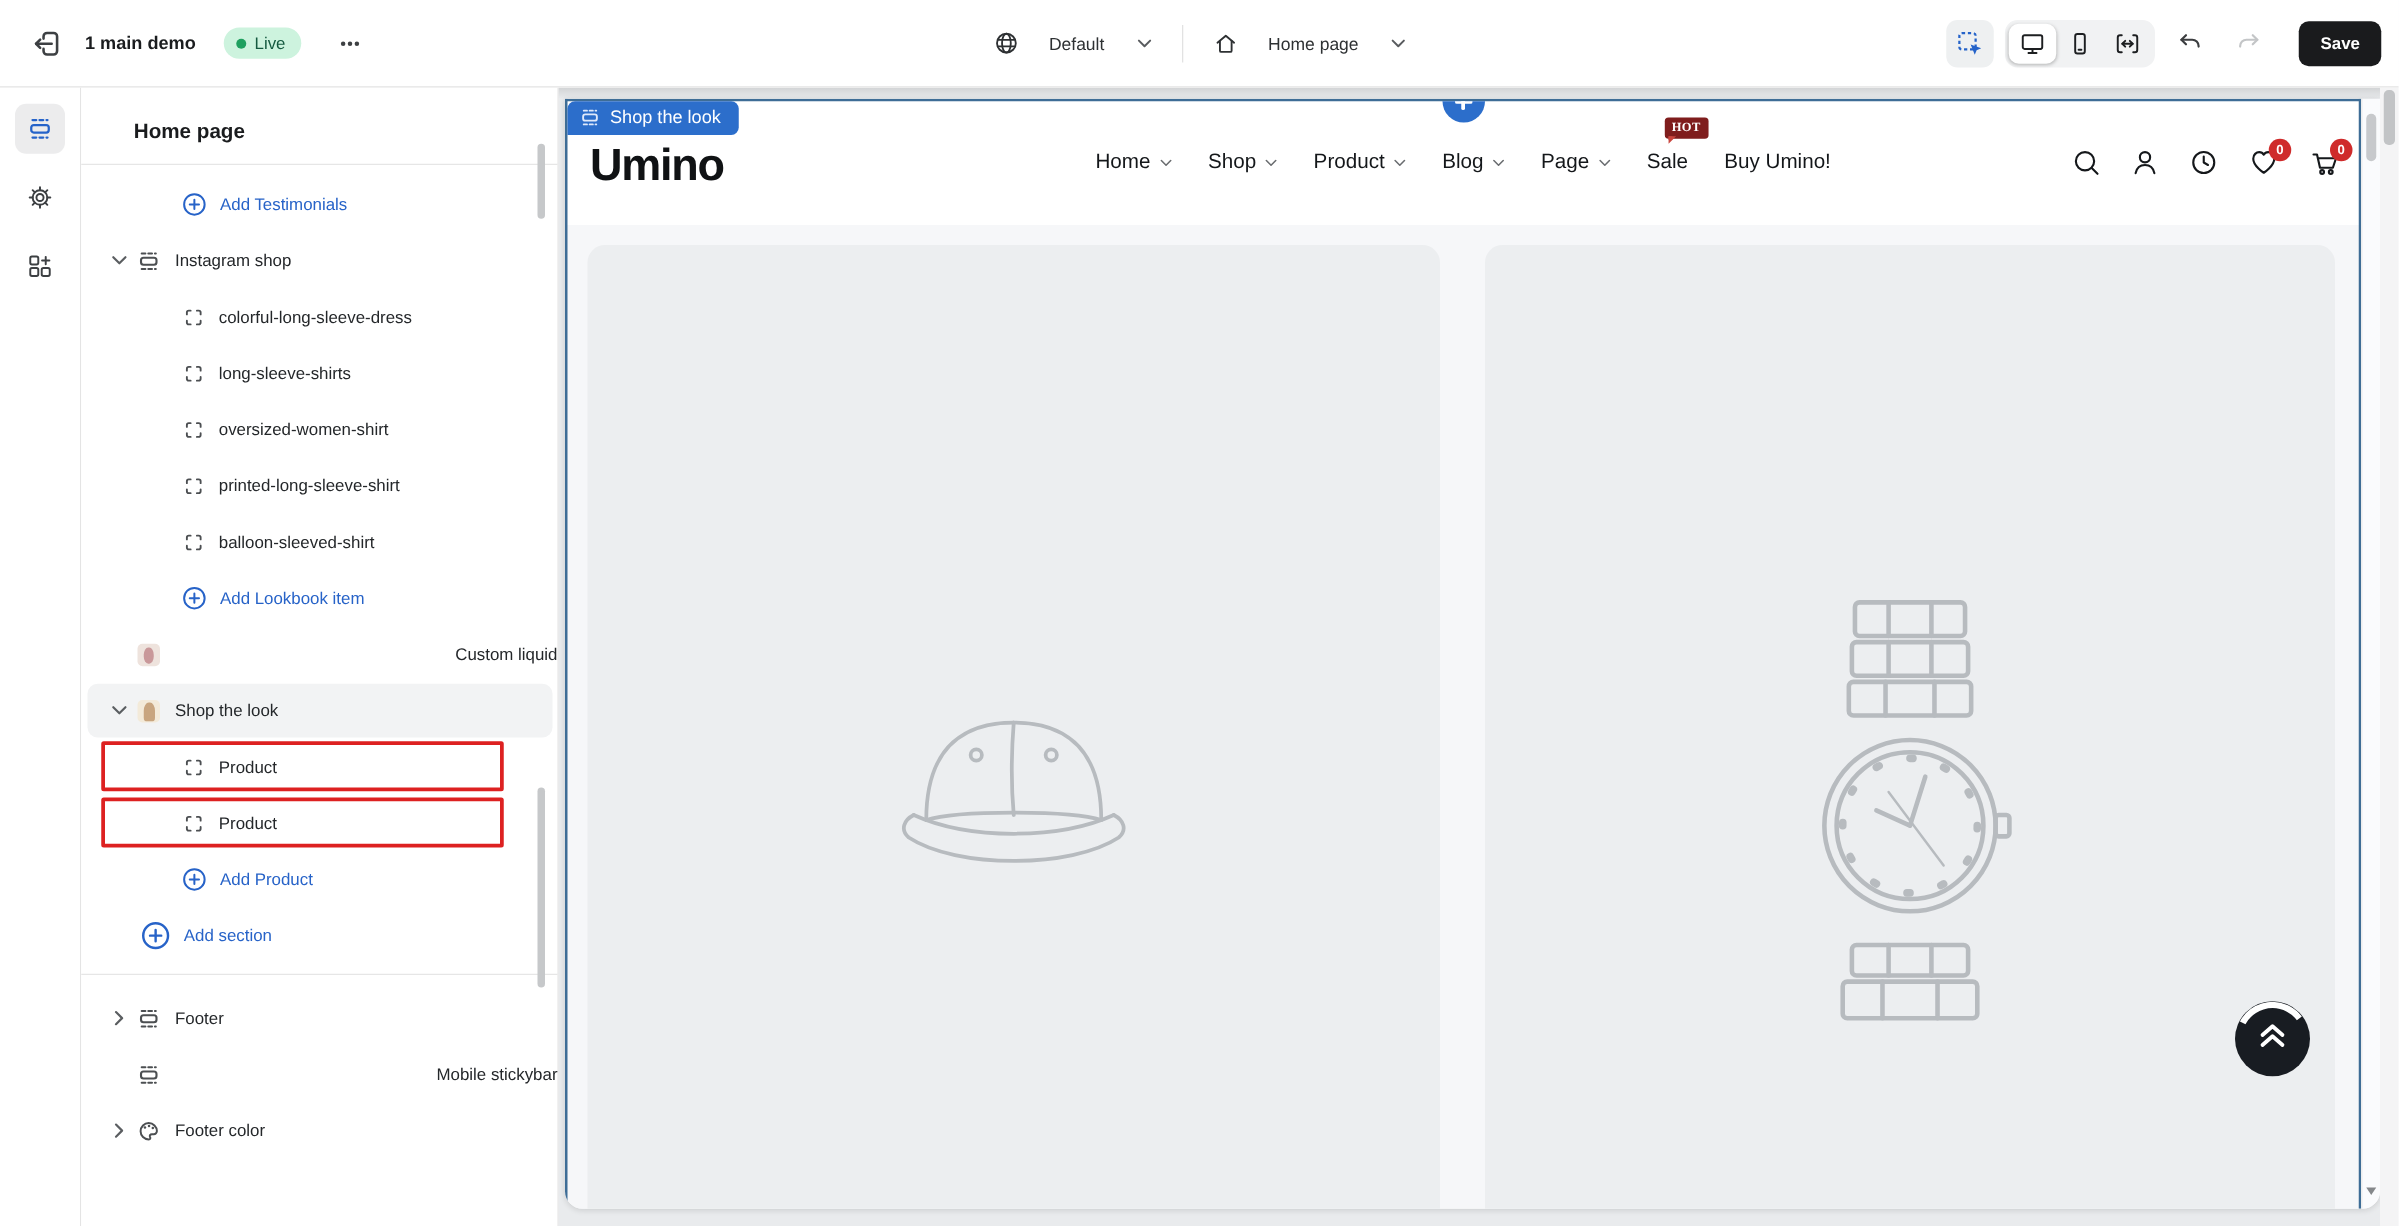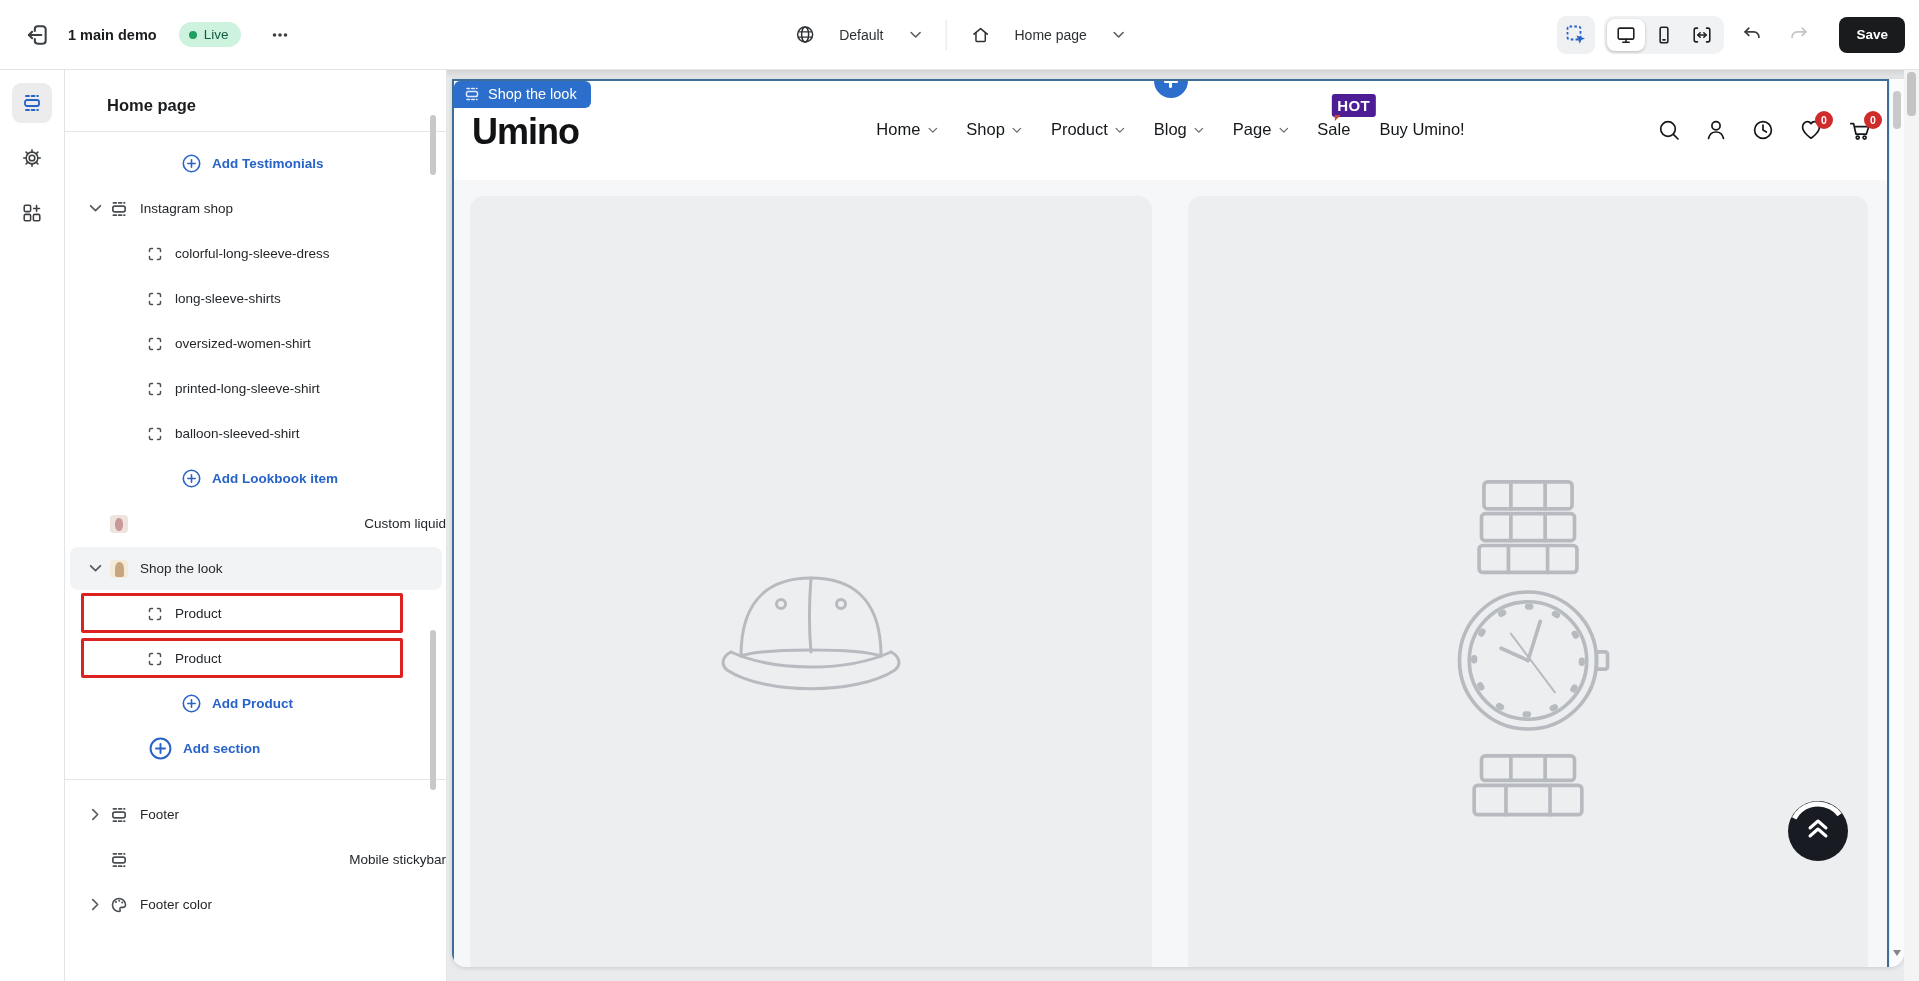--- a/index.html
+++ b/index.html
@@ -50,21 +50,21 @@
   .rows { margin-top:9px; }
   .rows2 { margin-top:12px; }
   .srow { height:45px; display:flex; align-items:center; position:relative; cursor:pointer; font-size:13.5px; color:#24272a; }
   .srow .chev { color:#5b5e61; width:14px; display:flex; justify-content:center; margin-right:8px; }
   .glyph { color:#4c4f52; display:flex; margin-right:12px; }
   .pad-section { padding-left:23px; }
   .pad-nochev  { padding-left:45px;justify-content:space-between; }
   .pad-block   { padding-left:82px; }
   .pad-addc    { padding-left:81px; }
   .pad-addr    { padding-left:48px; }
-  .add-link { color:#2763c8; font-weight:700; display:flex; align-items:center;margin-left:36px; }
+  .add-link { color:#2763c8; font-weight:400; display:flex; align-items:center; }
   .add-link .plus { margin-right:11px; display:flex; }
   .sel-bg { position:absolute; left:5px; right:4px; top:1px; bottom:1px; background:#f2f3f4; border-radius:8px; z-index:-1; }
   .srow.selected { z-index:1; }
   .red-outline { position:absolute; left:16px; right:43px; top:2px; bottom:3px; border:3px solid #dd2121; border-radius:2px; pointer-events:none; }
   .thumb18 { width:18px; height:18px; border-radius:4px; margin-right:12px; position:relative; overflow:hidden; }
   .thumb-liquid { background:#eee3dd; }
   .thumb-liquid::after { content:""; position:absolute; left:5px; top:3px; width:8px; height:13px; border-radius:45%; background:#c9989a; }
   .thumb-look { background:#f3ead9; }
   .thumb-look::after { content:""; position:absolute; left:5px; top:2px; width:9px; height:15px; border-radius:45% 45% 20% 20%; background:#c8a57f; }
   .sb-thumb { position:absolute; right:10px; width:6px; border-radius:3px; background:#c6c8ca; }
@@ -78,22 +78,22 @@
   .preview { position:absolute; left:5px; top:9px; width:1452px; height:888px; background:#f6f7f9;
              border-radius:0 0 14px 14px; box-shadow:0 1px 5px rgba(0,0,0,.14); overflow:hidden; }
 
   .store-header { position:absolute; top:0; left:0; right:15px; height:101px; background:#fff;
                   display:flex; align-items:center; }
   .store-logo { position:absolute; left:20px; top:50%; transform:translateY(-46%);
                 font-size:36px; font-weight:800; letter-spacing:-1px; color:#101214; }
   .store-nav { position:absolute; left:50%; transform:translateX(-50%); display:flex; align-items:center; gap:29px; }
   .nav-item { display:flex; align-items:center; gap:7px; font-size:16.5px; color:#14171a; cursor:pointer; position:relative; }
   .nav-item .nchev { color:#6a6d70; margin-top:2px; }
-  .hot-badge { position:absolute; top:-26px; left:14px; background:#4c1d95; color:#fff; font-size:15px;
-               font-weight:700; padding:3px 6px; border-radius:3px; letter-spacing:.3px; }
+  .hot-badge { position:absolute; top:-26px; left:14px; background:#7f1d1d; color:#fff; font-size:10px;
+               font-weight:700; padding:3px 6px; border-radius:3px; letter-spacing:.3px;font-family:Liberation Serif, serif; }
   .hot-badge::after { content:""; position:absolute; left:3px; bottom:-4px; border:4px solid transparent;
                       border-top-color:#c9453e; border-left-color:#c9453e; border-width:3px 3px 3px 3px; }
   .store-icons { position:absolute; right:16px; display:flex; align-items:center; gap:23px; color:#15181b; }
   .sicon { position:relative; display:flex; cursor:pointer; }
   .count-badge { position:absolute; top:-7px; right:-9px; min-width:18px; height:18px; border-radius:9px;
                  background:#cf2b2b; color:#fff; font-size:10.5px; font-weight:700;
                  display:flex; align-items:center; justify-content:center; }
 
   .store-section { position:absolute; top:101px; left:0; right:15px; bottom:-20px; background:#f6f7f9; }
   .pcard { position:absolute; top:16px; bottom:0; background:#eceef0; border-radius:14px; }

